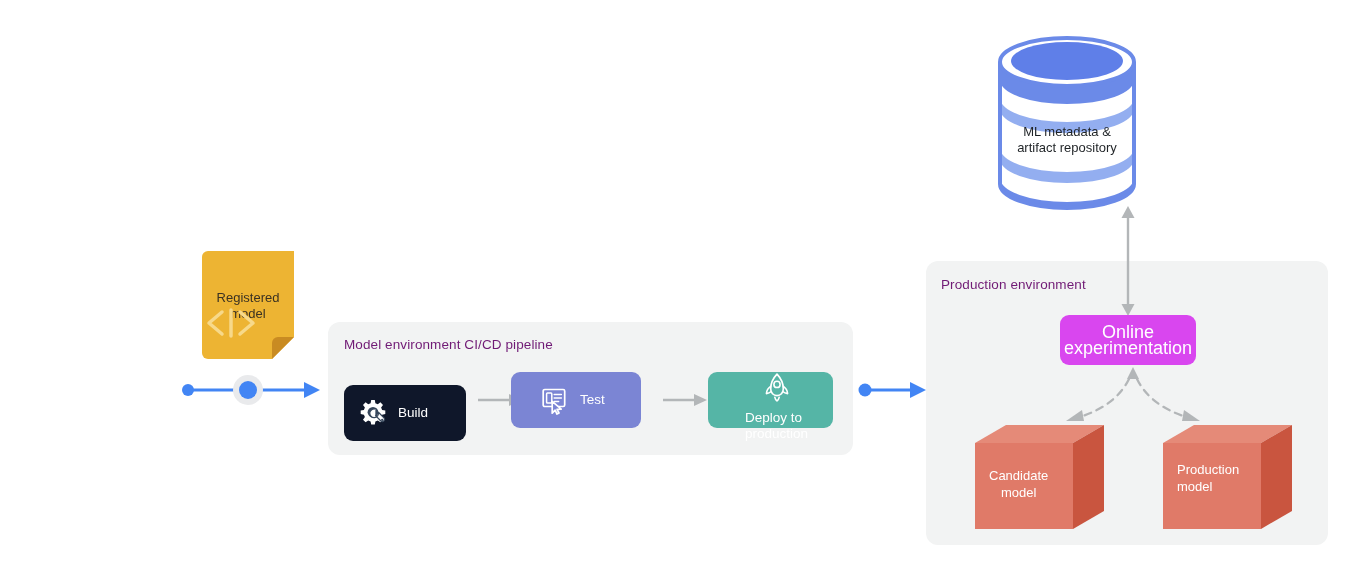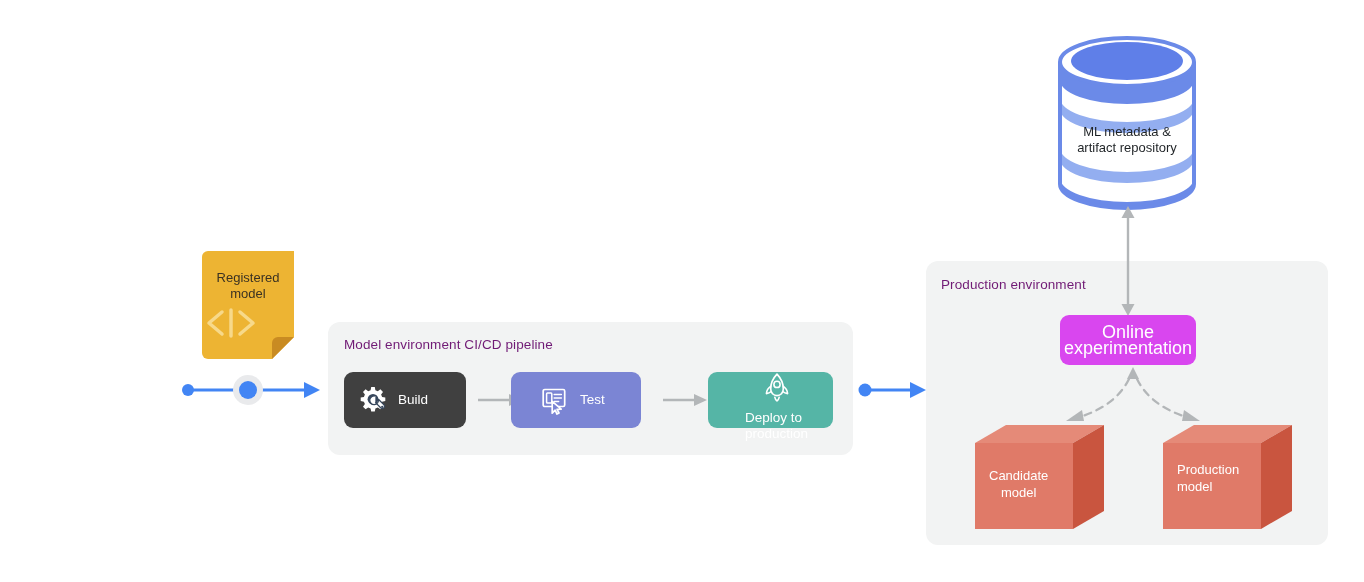--- a/index.html
+++ b/index.html
@@ -81,21 +81,21 @@
     align-items: center;
     justify-content: center;
   }
   .stage .stage-label {
     color: #ffffff;
     font-size: 13.5px;
     line-height: 16px;
     font-weight: 400;
     white-space: pre-line;
   }
-  .stage-build { background: #404040; }
+  .stage-build { background: #0f172a; margin-top: 13px; }
   .stage-test  { background: #7b85d4; }
   .stage-deploy{ background: #55b5a6; flex-direction: column; }
 
   
   .blue-box {
     position: absolute;
     background: #d946ef;
     border-radius: 9px;
     display: flex;
     align-items: center;
@@ -127,21 +127,21 @@
 <body>
 
 <div id="canvas">
 
 
   <div class="reg-card" style="left:202px; top:251px; width:92px; height:108px;">
     <svg width="92" height="108" viewBox="0 0 92 108" aria-hidden="true">
       <path d="M6,0 L92,0 L92,86 L70,108 L6,108 A6,6 0 0 1 0,102 L0,6 A6,6 0 0 1 6,0 Z" transform="translate(0,0)" fill="#edb433"></path>
       <path d="M92,86 L70,108 L70,92 A6,6 0 0 1 76,86 Z" fill="#c98b22"></path>
     </svg>
-    <div class="reg-title" style="white-space:pre-line;">Registered
+    <div class="reg-title" style="white-space:pre-line;margin-top:20px;">Registered
 model</div>
 
     <div class="abs" style="left:0; top:56px; width:100%; text-align:center;">
       <svg width="58" height="32" viewBox="0 0 58 32" aria-hidden="true">
         <path d="M20,5 L7,16 L20,27" fill="none" stroke="#f6d versions" stroke-width="0"></path>
         <path d="M20,5 L7,16 L20,27" fill="none" stroke="#f7d98a" stroke-width="3.5" stroke-linecap="round" stroke-linejoin="round"></path>
         <line x1="29" y1="3" x2="29" y2="29" stroke="#f7d98a" stroke-width="3.5" stroke-linecap="round"></line>
         <path d="M38,5 L51,16 L38,27" fill="none" stroke="#f7d98a" stroke-width="3.5" stroke-linecap="round" stroke-linejoin="round"></path>
       </svg>
     </div>
@@ -219,21 +219,21 @@
   </div>
 
   <div class="connector" style="left:858px; top:372px; width:68px; height:36px;">
     <svg width="68" height="36" viewBox="0 0 68 36" aria-hidden="true">
       <line x1="7" y1="18" x2="54" y2="18" stroke="#4285f4" stroke-width="3"></line>
       <circle cx="7" cy="18" r="6.5" fill="#4285f4"></circle>
       <path d="M52,10 L68,18 L52,26 Z" fill="#4285f4"></path>
     </svg>
   </div>
 
-  <div class="db" style="left:1058px; top:38px; width:138px; height:216px;">
+  <div class="db" style="left:998px; top:38px; width:138px; height:216px;">
     <svg width="138" height="170" viewBox="0 0 138 170" aria-hidden="true">
       <path d="M2,24 L2,146 A67,24 0 0 0 136,146 L136,24 Z" fill="#ffffff"></path>
       <path d="M2,24 L2,42 A67,24 0 0 0 136,42 L136,24 A67,24 0 0 1 2,24 Z" fill="#6b8ae8"></path>
       <path d="M2,60 L2,71 A67,24 0 0 0 136,71 L136,60 A67,24 0 0 1 2,60 Z" fill="#93aef0"></path>
       <path d="M2,110 L2,121 A67,24 0 0 0 136,121 L136,110 A67,24 0 0 1 2,110 Z" fill="#93aef0"></path>
       <path d="M2,140 L2,146 A67,24 0 0 0 136,146 L136,140 A67,24 0 0 1 2,140 Z" fill="#6b8ae8"></path>
       <path d="M2,24 L2,146 A67,24 0 0 0 136,146 L136,24" fill="none" stroke="#6b8ae8" stroke-width="4"></path>
       <ellipse cx="69" cy="24" rx="67" ry="24" fill="#ffffff" stroke="#6b8ae8" stroke-width="4"></ellipse>
       <ellipse cx="69" cy="23" rx="56" ry="19" fill="#5f7fe8"></ellipse>
     </svg>

